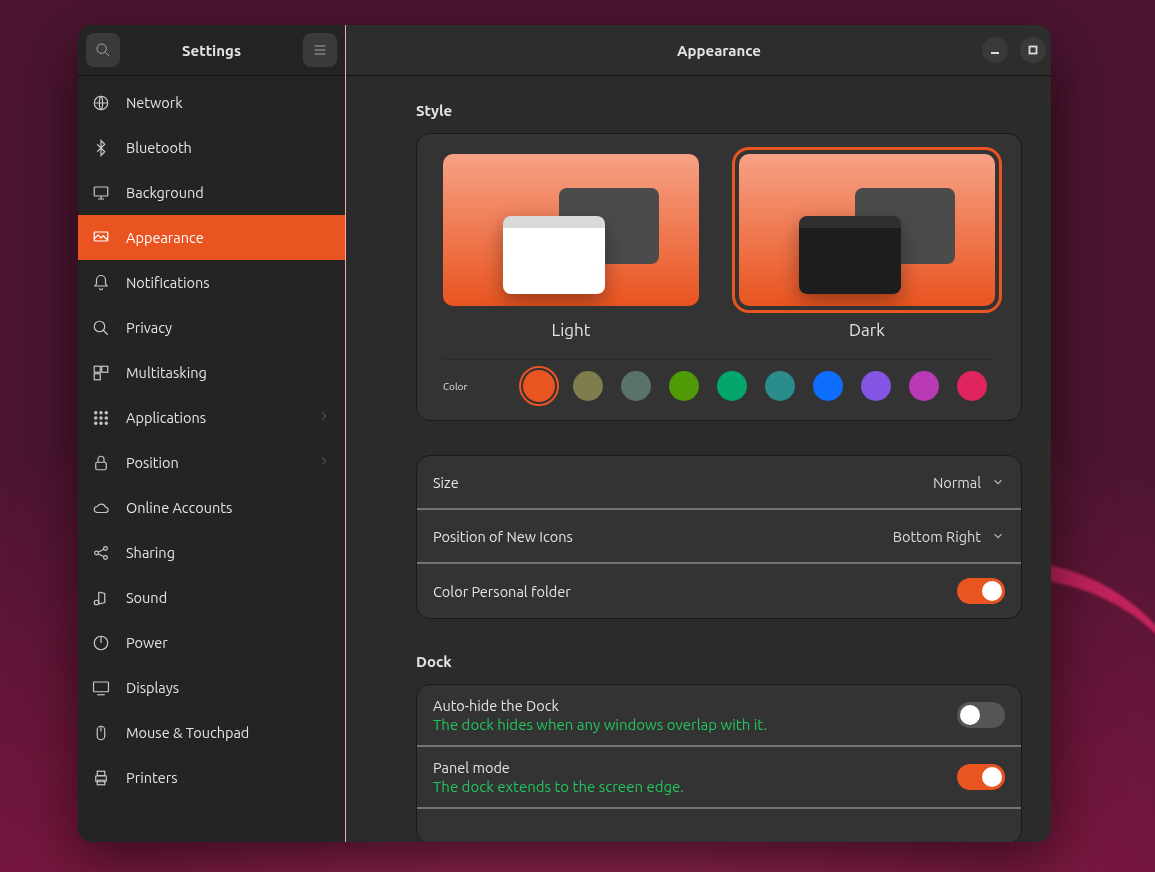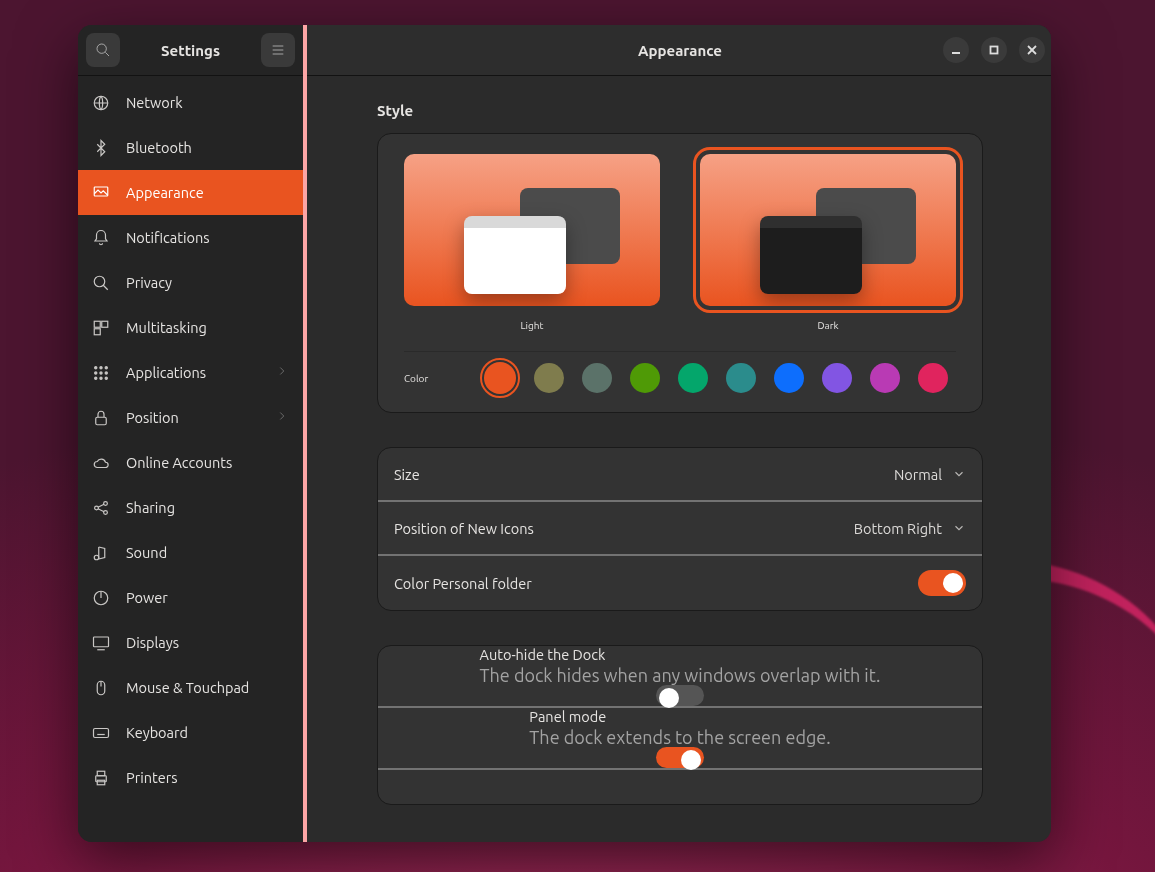--- a/index.html
+++ b/index.html
@@ -17,21 +17,21 @@
     pointer-events:none;
   }
 
   .window {
     position:absolute; left:78px; top:25px; width:973px; height:817px;
     background:#2b2b2b; border-radius:14px; box-shadow:0 20px 60px rgba(0,0,0,.55);
     display:flex; overflow:hidden; color:#e6e4e2;
   }
 
   
-  .sidebar { width:229px; flex:none; background:#242424; display:flex; flex-direction:column; border-right:4px solid #fca5a5; }
+  .sidebar { width:268px; flex:none; background:#242424; display:flex; flex-direction:column; border-right:1px solid #fca5a5; }
   .sidebar-header { height:51px; display:flex; align-items:center; justify-content:space-between; padding:0 8px; border-bottom:1px solid #121212;}
   .hdr-btn { width:34px; height:34px; border-radius:8px; background:#3a3a3a; display:flex; align-items:center; justify-content:center; cursor:pointer; }
   .hdr-btn svg { stroke:#ddd; fill:none; }
   .sidebar-title { font-weight:700; font-size:15px; }
   .nav { flex:1; overflow-y:auto; padding-top:4px;}
   .nav-item { height:45px; display:flex; align-items:center; gap:16px; padding:0 14px; cursor:pointer; font-size:14.5px; }
   .nav-item.active { background:#e95420; color:#fff; }
   .nav-icon { width:18px; height:18px; flex:none; display:flex; align-items:center; justify-content:center; }
   .nav-icon svg { stroke:#c9c7c5; fill:none; stroke-width:1.6; }
   .nav-item.active .nav-icon svg { stroke:#fff; }
@@ -62,34 +62,34 @@
   .win-front .bar { height:12px; border-radius:8px 8px 0 0;}
   .win-front .body{ height:calc(100% - 12px); border-radius:0 0 8px 8px;}
   
   .light .win-back{ background:#4b4b4b;}
   .light .win-front .bar{ background:#d9d9d9;}
   .light .win-front .body{ background:#fff;}
   
   .dark .win-back{ background:#4b4b4b;}
   .dark .win-front .bar{ background:#2f2f2f;}
   .dark .win-front .body{ background:#1d1d1d;}
-  .theme-label{ font-size:10px;}
+  .theme-label{ font-size:17px;}
 
   .color-row { display:flex; align-items:center; gap:18px; margin-top:20px; padding:10px 0 2px; border-top:1px solid #2a2a2a;}
   .color-row .lbl { font-size:10px; width:62px;}
   .swatches { display:flex; gap:18px; align-items:center;}
   .swatch { width:30px; height:30px; border-radius:50%; cursor:pointer; }
   .swatch.selected { outline:2px solid #e95420; outline-offset:2px; width:32px; height:32px;}
 
   
   .row { height:54px; display:flex; align-items:center; padding:0 16px; border-bottom:2px solid #737373; font-size:14.5px;}
   .card .row:last-child { border-bottom:none; }
-  .row.tall { height:62px; flex-direction:column; }
+  .row.tall { height:62px; flex-direction:row; }
   .row .titleblock { display:flex; flex-direction:column; gap:2px;}
-  .row .sub { font-size:18px; color:#a3a3a3;}
+  .row .sub { font-size:15px; color:#22c55e;}
   .row .spacer { flex:1; }
   .row .value { color:#dcdad8; margin-right:10px;}
   .chev { width:14px; height:14px;}
   .chev svg{ stroke:#b9b7b5; fill:none; stroke-width:2;}
 
   
   .toggle { width:48px; height:26px; border-radius:13px; position:relative; cursor:pointer;}
   .toggle .knob { position:absolute; top:3px; width:20px; height:20px; border-radius:50%; background:#fff;}
   .toggle.on  { background:#e95420;} .toggle.on  .knob{ right:3px;}
   .toggle.off { background:#555;}    .toggle.off .knob{ left:3px;}
@@ -132,20 +132,30 @@
           </span>
           <span>Network</span>
         </div>
         <div class="nav-item">
           <span class="nav-icon">
             <svg width="18" height="18" viewBox="0 0 24 24">
               <path d="M7 7l10 10-5 5V2l5 5L7 17"></path>
             </svg>
           </span>
           <span>Bluetooth</span>
+        </div>
+        <div class="nav-item">
+          <span class="nav-icon">
+            <svg width="18" height="18" viewBox="0 0 24 24">
+              <rect x="3" y="4" width="18" height="12" rx="1"></rect>
+              <line x1="8" y1="20" x2="16" y2="20"></line>
+              <line x1="12" y1="16" x2="12" y2="20"></line>
+            </svg>
+          </span>
+          <span>Background</span>
         </div>
         <div class="nav-item active">
           <span class="nav-icon">
             <svg width="18" height="18" viewBox="0 0 24 24">
               <rect x="3" y="4" width="18" height="12" rx="1"></rect>
               <path d="M3 13l5-5 4 4 3-3 6 6"></path>
             </svg>
           </span>
           <span>Appearance</span>
         </div>
@@ -257,33 +267,20 @@
           <span>Displays</span>
         </div>
         <div class="nav-item">
           <span class="nav-icon">
             <svg width="18" height="18" viewBox="0 0 24 24">
               <rect x="7" y="3" width="10" height="18" rx="5"></rect>
               <line x1="12" y1="3" x2="12" y2="10"></line>
             </svg>
           </span>
           <span>Mouse &amp; Touchpad</span>
-        </div>
-        <div class="nav-item">
-          <span class="nav-icon">
-            <svg width="18" height="18" viewBox="0 0 24 24">
-              <rect x="2" y="6" width="20" height="12" rx="2"></rect>
-              <line x1="6" y1="10" x2="6" y2="10"></line>
-              <line x1="10" y1="10" x2="10" y2="10"></line>
-              <line x1="14" y1="10" x2="14" y2="10"></line>
-              <line x1="18" y1="10" x2="18" y2="10"></line>
-              <line x1="7" y1="14" x2="17" y2="14"></line>
-            </svg>
-          </span>
-          <span>Keyboard</span>
         </div>
         <div class="nav-item">
           <span class="nav-icon">
             <svg width="18" height="18" viewBox="0 0 24 24">
               <rect x="5" y="9" width="14" height="8" rx="1"></rect>
               <rect x="7" y="3" width="10" height="6"></rect>
               <rect x="7" y="15" width="10" height="6"></rect>
             </svg>
           </span>
           <span>Printers</span>
@@ -376,20 +373,21 @@
         </div>
         <div class="row">
           <span>Color Personal folder</span>
           <span class="spacer"></span>
           <div id="tg-personal" class="toggle on">
               <div class="knob"></div>
             </div>
         </div>
       </div>
 
+      <div class="section-title">Dock</div>
       <div class="card">
         <div class="row tall">
           <div class="titleblock">
             <span>Auto-hide the Dock</span>
             <span class="sub">The dock hides when any windows overlap with it.</span>
           </div>
           <span class="spacer"></span>
           <div id="tg-autohide" class="toggle off">
               <div class="knob"></div>
             </div>

